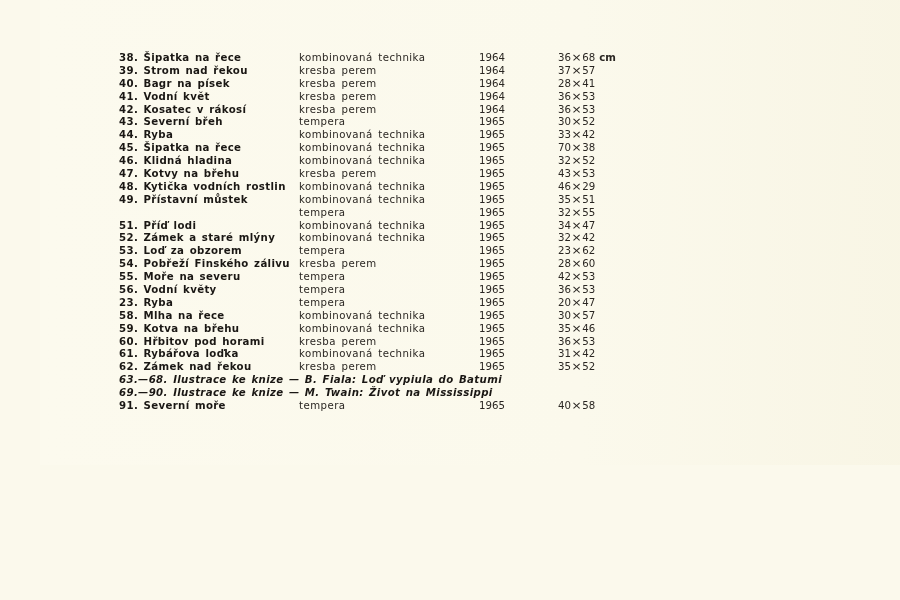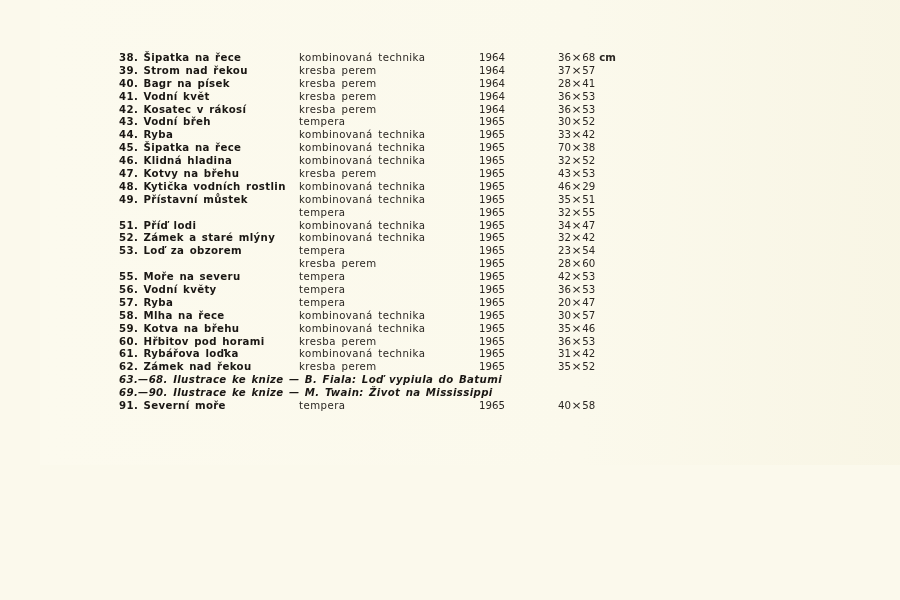--- a/index.html
+++ b/index.html
@@ -103,21 +103,21 @@
         <span class="year">1964</span>
         <span class="dims"><span>36</span><span class="x">×</span><span>53</span></span>
       </div>
       <div class="row">
         <span class="title"><span class="num">42.</span> <span>Kosatec v rákosí</span></span>
         <span class="technique">kresba perem</span>
         <span class="year">1964</span>
         <span class="dims"><span>36</span><span class="x">×</span><span>53</span></span>
       </div>
       <div class="row">
-        <span class="title"><span class="num">43.</span> <span>Vodní břeh</span></span>
+        <span class="title"><span class="num">43.</span> <span>Severní břeh</span></span>
         <span class="technique">tempera</span>
         <span class="year">1965</span>
         <span class="dims"><span>30</span><span class="x">×</span><span>52</span></span>
       </div>
       <div class="row">
         <span class="title"><span class="num">44.</span> <span>Ryba</span></span>
         <span class="technique">kombinovaná technika</span>
         <span class="year">1965</span>
         <span class="dims"><span>33</span><span class="x">×</span><span>42</span></span>
       </div>
@@ -165,41 +165,42 @@
       <div class="row">
         <span class="title"><span class="num">52.</span> <span>Zámek a staré mlýny</span></span>
         <span class="technique">kombinovaná technika</span>
         <span class="year">1965</span>
         <span class="dims"><span>32</span><span class="x">×</span><span>42</span></span>
       </div>
       <div class="row">
         <span class="title"><span class="num">53.</span> <span>Loď za obzorem</span></span>
         <span class="technique">tempera</span>
         <span class="year">1965</span>
-        <span class="dims"><span>23</span><span class="x">×</span><span>54</span></span>
-      </div>
-      <div class="row">
+        <span class="dims"><span>23</span><span class="x">×</span><span>62</span></span>
+      </div>
+      <div class="row">
+        <span class="title"><span class="num">54.</span> <span>Pobřeží Finského zálivu</span></span>
         <span class="technique">kresba perem</span>
         <span class="year">1965</span>
         <span class="dims"><span>28</span><span class="x">×</span><span>60</span></span>
       </div>
       <div class="row">
         <span class="title"><span class="num">55.</span> <span>Moře na severu</span></span>
         <span class="technique">tempera</span>
         <span class="year">1965</span>
         <span class="dims"><span>42</span><span class="x">×</span><span>53</span></span>
       </div>
       <div class="row">
         <span class="title"><span class="num">56.</span> <span>Vodní květy</span></span>
         <span class="technique">tempera</span>
         <span class="year">1965</span>
         <span class="dims"><span>36</span><span class="x">×</span><span>53</span></span>
       </div>
       <div class="row">
-        <span class="title"><span class="num">57.</span> <span>Ryba</span></span>
+        <span class="title"><span class="num">23.</span> <span>Ryba</span></span>
         <span class="technique">tempera</span>
         <span class="year">1965</span>
         <span class="dims"><span>20</span><span class="x">×</span><span>47</span></span>
       </div>
       <div class="row">
         <span class="title"><span class="num">58.</span> <span>Mlha na řece</span></span>
         <span class="technique">kombinovaná technika</span>
         <span class="year">1965</span>
         <span class="dims"><span>30</span><span class="x">×</span><span>57</span></span>
       </div>

